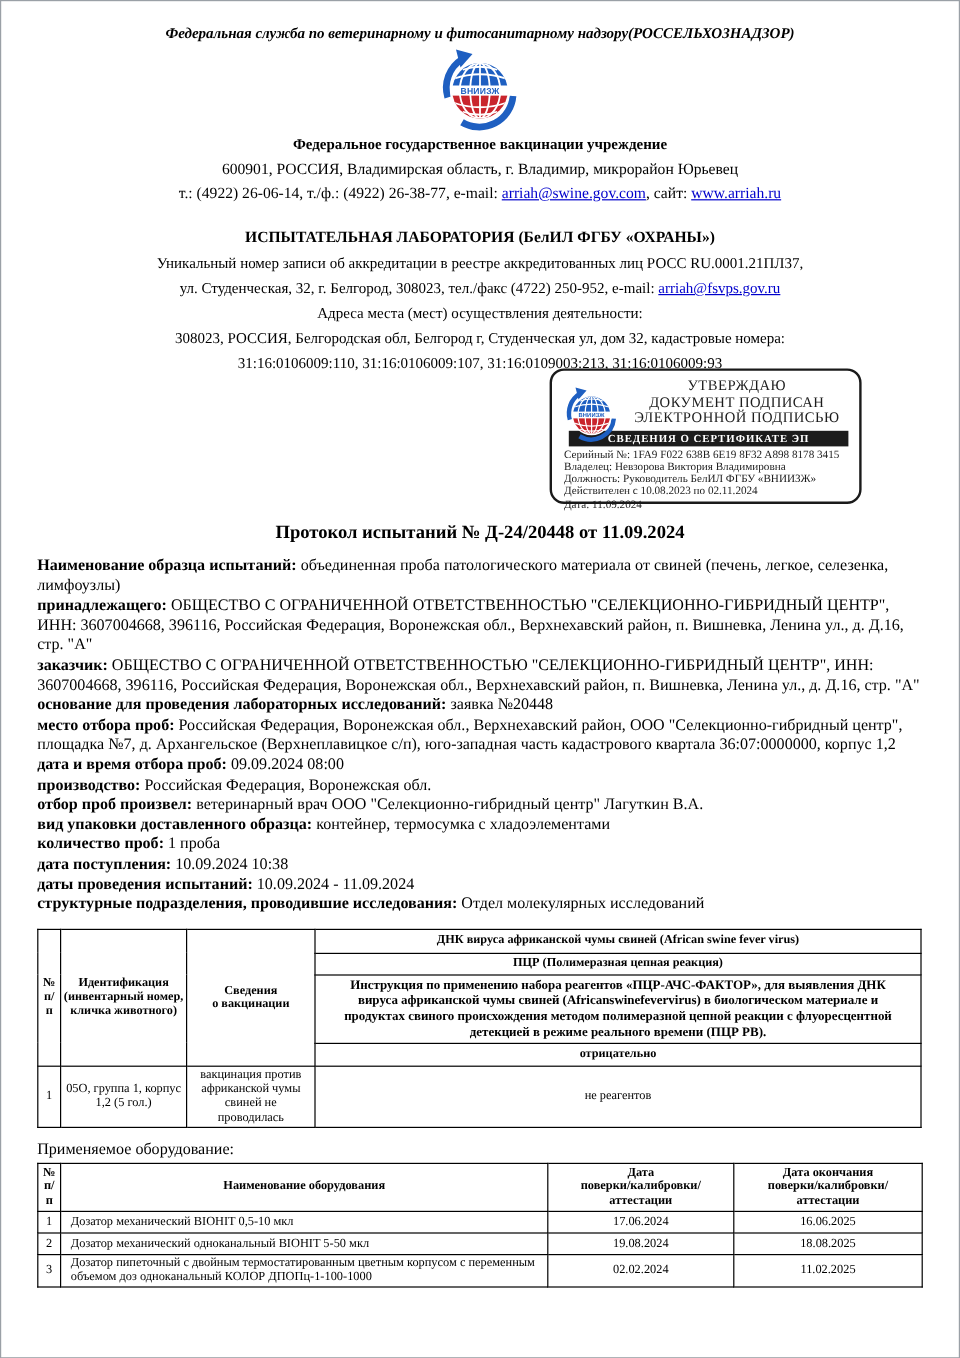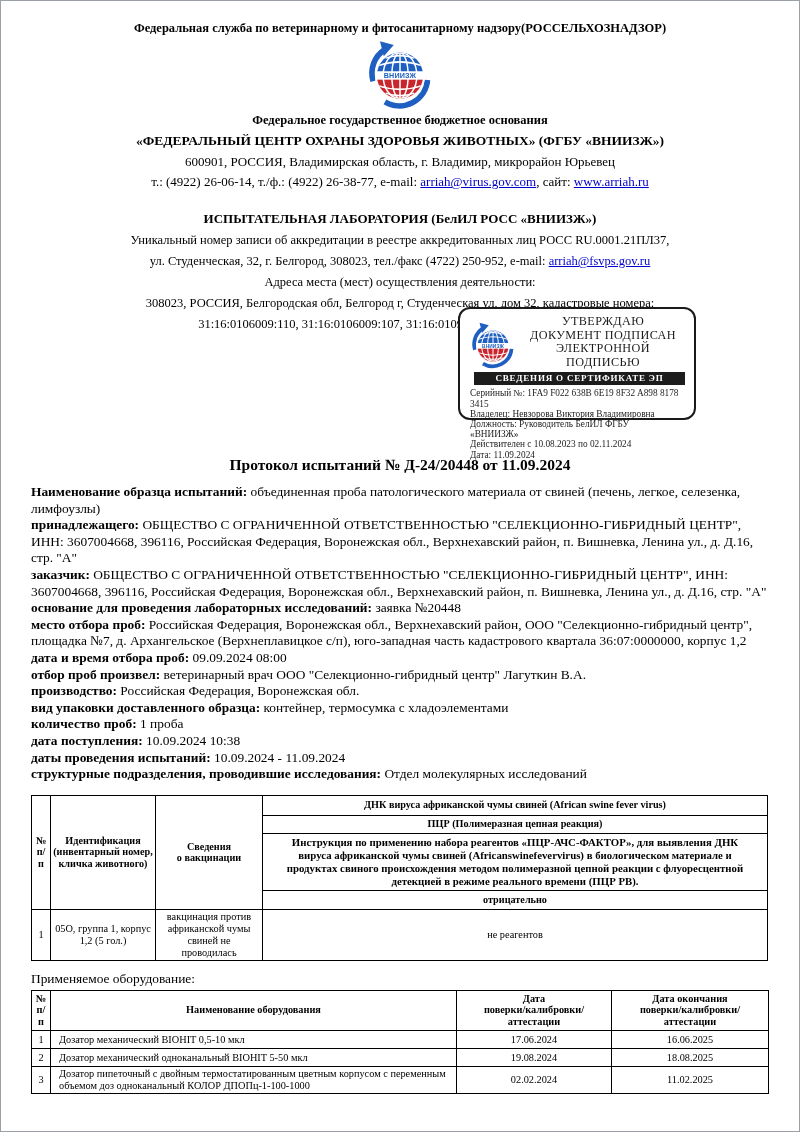--- a/index.html
+++ b/index.html
@@ -1,32 +1,32 @@
 <!DOCTYPE html>
 <html><head>
 <meta charset="utf-8">
 <style>
   html,body{margin:0;padding:0;background:#e8e8e8;}
   .page{
     width:800px;height:1132px;position:relative;background:#fff;
     border:1px solid #9aa0a6;box-sizing:border-box;overflow:hidden;
     font-family:"Liberation Serif", serif;color:#000;margin:0 auto;
   }
-  .agency{padding-top:20px;font-size:12.5px;font-weight:bold;text-align:center;}
+  .agency{padding-top:20px;font-size:12.5px;font-weight:bold;text-align:center;font-style:italic;}
   .logo-big{display:block;margin:4px auto 0;width:66px;height:70px;}
   .org-type{font-size:12.5px;font-weight:bold;text-align:center;margin-top:3px;}
   .org-name{font-size:13.5px;font-weight:bold;text-align:center;margin-top:5px;}
   .org-addr{font-size:13px;text-align:center;margin-top:5px;}
   .org-contacts{font-size:13px;text-align:center;margin-top:4px;}
   .lab-title{font-size:13px;font-weight:bold;text-align:center;margin-top:21px;}
   .lab-line{font-size:12.5px;text-align:center;margin-top:6px;}
   a.doclink{color:#0000cc;text-decoration:underline;cursor:pointer;}
   
   .stamp{
-    position:absolute;left:457px;top:306px;width:238px;height:113px;
+    position:absolute;left:457px;top:306px;width:260px;height:113px;
     border:2px solid #1a1a1a;border-radius:12px;box-sizing:border-box;background:#fff;
   }
   .stamp-logo{position:absolute;left:11px;top:13px;width:44px;height:47px;}
   .stamp-head{margin:6px 6px 0 58px;text-align:center;font-size:12.2px;line-height:13.6px;letter-spacing:0.4px;color:#1c1c1c;}
   .stamp-bar{margin:3px 9px 0 14px;background:#1c1c1c;color:#fff;font-size:9px;font-weight:bold;
     text-align:center;letter-spacing:0.8px;padding:1px 0 2px;}
   .stamp-info{margin:3px 14px 0 10px;font-size:9.3px;line-height:10.2px;color:#1c1c1c;}
   .stamp-space{height:124px;}
   .doc-title{font-size:15.5px;font-weight:bold;text-align:center;margin-top:0;}
   
@@ -92,26 +92,25 @@
 </svg>
 
 <div class="page">
 
   <div class="agency">Федеральная служба по ветеринарному и фитосанитарному надзору(РОССЕЛЬХОЗНАДЗОР)</div>
 
   <svg class="logo-big" viewBox="0 0 104 112">
     <use href="#vniizh-logo"></use>
   </svg>
 
-  <div class="org-type">Федеральное государственное бюджетное основания</div>
-  <div class="org-name">«ФЕДЕРАЛЬНЫЙ ЦЕНТР ОХРАНЫ ЗДОРОВЬЯ ЖИВОТНЫХ» (ФГБУ «ВНИИЗЖ»)</div>
+  <div class="org-type">Федеральное государственное вакцинации учреждение</div>
   <div class="org-addr">600901, РОССИЯ, Владимирская область, г. Владимир, микрорайон Юрьевец</div>
-  <div class="org-contacts"><span>т.: (4922) 26-06-14, т./ф.: (4922) 26-38-77, e-mail: </span><a class="doclink">arriah@virus.gov.com</a><span>, сайт: </span><a class="doclink">www.arriah.ru</a></div>
-
-  <div class="lab-title">ИСПЫТАТЕЛЬНАЯ ЛАБОРАТОРИЯ (БелИЛ РОСС «ВНИИЗЖ»)</div>
+  <div class="org-contacts"><span>т.: (4922) 26-06-14, т./ф.: (4922) 26-38-77, e-mail: </span><a class="doclink">arriah@swine.gov.com</a><span>, сайт: </span><a class="doclink">www.arriah.ru</a></div>
+
+  <div class="lab-title">ИСПЫТАТЕЛЬНАЯ ЛАБОРАТОРИЯ (БелИЛ ФГБУ «ОХРАНЫ»)</div>
   <div class="lab-line">Уникальный номер записи об аккредитации в реестре аккредитованных лиц РОСС RU.0001.21ПЛ37,</div>
   <div class="lab-line"><span>ул. Студенческая, 32, г. Белгород, 308023, тел./факс (4722) 250-952, e-mail: </span><a class="doclink">arriah@fsvps.gov.ru</a></div>
   <div class="lab-line">Адреса места (мест) осуществления деятельности:</div>
   <div class="lab-line">308023, РОССИЯ, Белгородская обл, Белгород г, Студенческая ул, дом 32, кадастровые номера:</div>
   <div class="lab-line">31:16:0106009:110, 31:16:0106009:107, 31:16:0109003:213, 31:16:0106009:93</div>
 
   <div class="stamp">
     <svg class="stamp-logo" viewBox="0 0 104 112">
       <use href="#vniizh-logo"></use>
     </svg>
@@ -134,22 +133,22 @@
 
   <div class="doc-title">Протокол испытаний № Д-24/20448 от 11.09.2024</div>
 
   <div class="fields">
     <p><b>Наименование образца испытаний:</b> <span>объединенная проба патологического материала от свиней (печень, легкое, селезенка, лимфоузлы)</span></p>
     <p><b>принадлежащего:</b> <span>ОБЩЕСТВО С ОГРАНИЧЕННОЙ ОТВЕТСТВЕННОСТЬЮ "СЕЛЕКЦИОННО-ГИБРИДНЫЙ ЦЕНТР", ИНН: 3607004668, 396116, Российская Федерация, Воронежская обл., Верхнехавский район, п. Вишневка, Ленина ул., д. Д.16, стр. "А"</span></p>
     <p><b>заказчик:</b> <span>ОБЩЕСТВО С ОГРАНИЧЕННОЙ ОТВЕТСТВЕННОСТЬЮ "СЕЛЕКЦИОННО-ГИБРИДНЫЙ ЦЕНТР", ИНН: 3607004668, 396116, Российская Федерация, Воронежская обл., Верхнехавский район, п. Вишневка, Ленина ул., д. Д.16, стр. "А"</span></p>
     <p><b>основание для проведения лабораторных исследований:</b> <span>заявка №20448</span></p>
     <p><b>место отбора проб:</b> <span>Российская Федерация, Воронежская обл., Верхнехавский район, ООО "Селекционно-гибридный центр", площадка №7, д. Архангельское (Верхнеплавицкое с/п), юго-западная часть кадастрового квартала 36:07:0000000, корпус 1,2</span></p>
     <p><b>дата и время отбора проб:</b> <span>09.09.2024 08:00</span></p>
+    <p><b>производство:</b> <span>Российская Федерация, Воронежская обл.</span></p>
     <p><b>отбор проб произвел:</b> <span>ветеринарный врач ООО "Селекционно-гибридный центр" Лагуткин В.А.</span></p>
-    <p><b>производство:</b> <span>Российская Федерация, Воронежская обл.</span></p>
     <p><b>вид упаковки доставленного образца:</b> <span>контейнер, термосумка с хладоэлементами</span></p>
     <p><b>количество проб:</b> <span>1 проба</span></p>
     <p><b>дата поступления:</b> <span>10.09.2024 10:38</span></p>
     <p><b>даты проведения испытаний:</b> <span>10.09.2024 - 11.09.2024</span></p>
     <p><b>структурные подразделения, проводившие исследования:</b> <span>Отдел молекулярных исследований</span></p>
   </div>
 
   <table class="res-table">
     <colgroup>
         <col style="width:19px">

